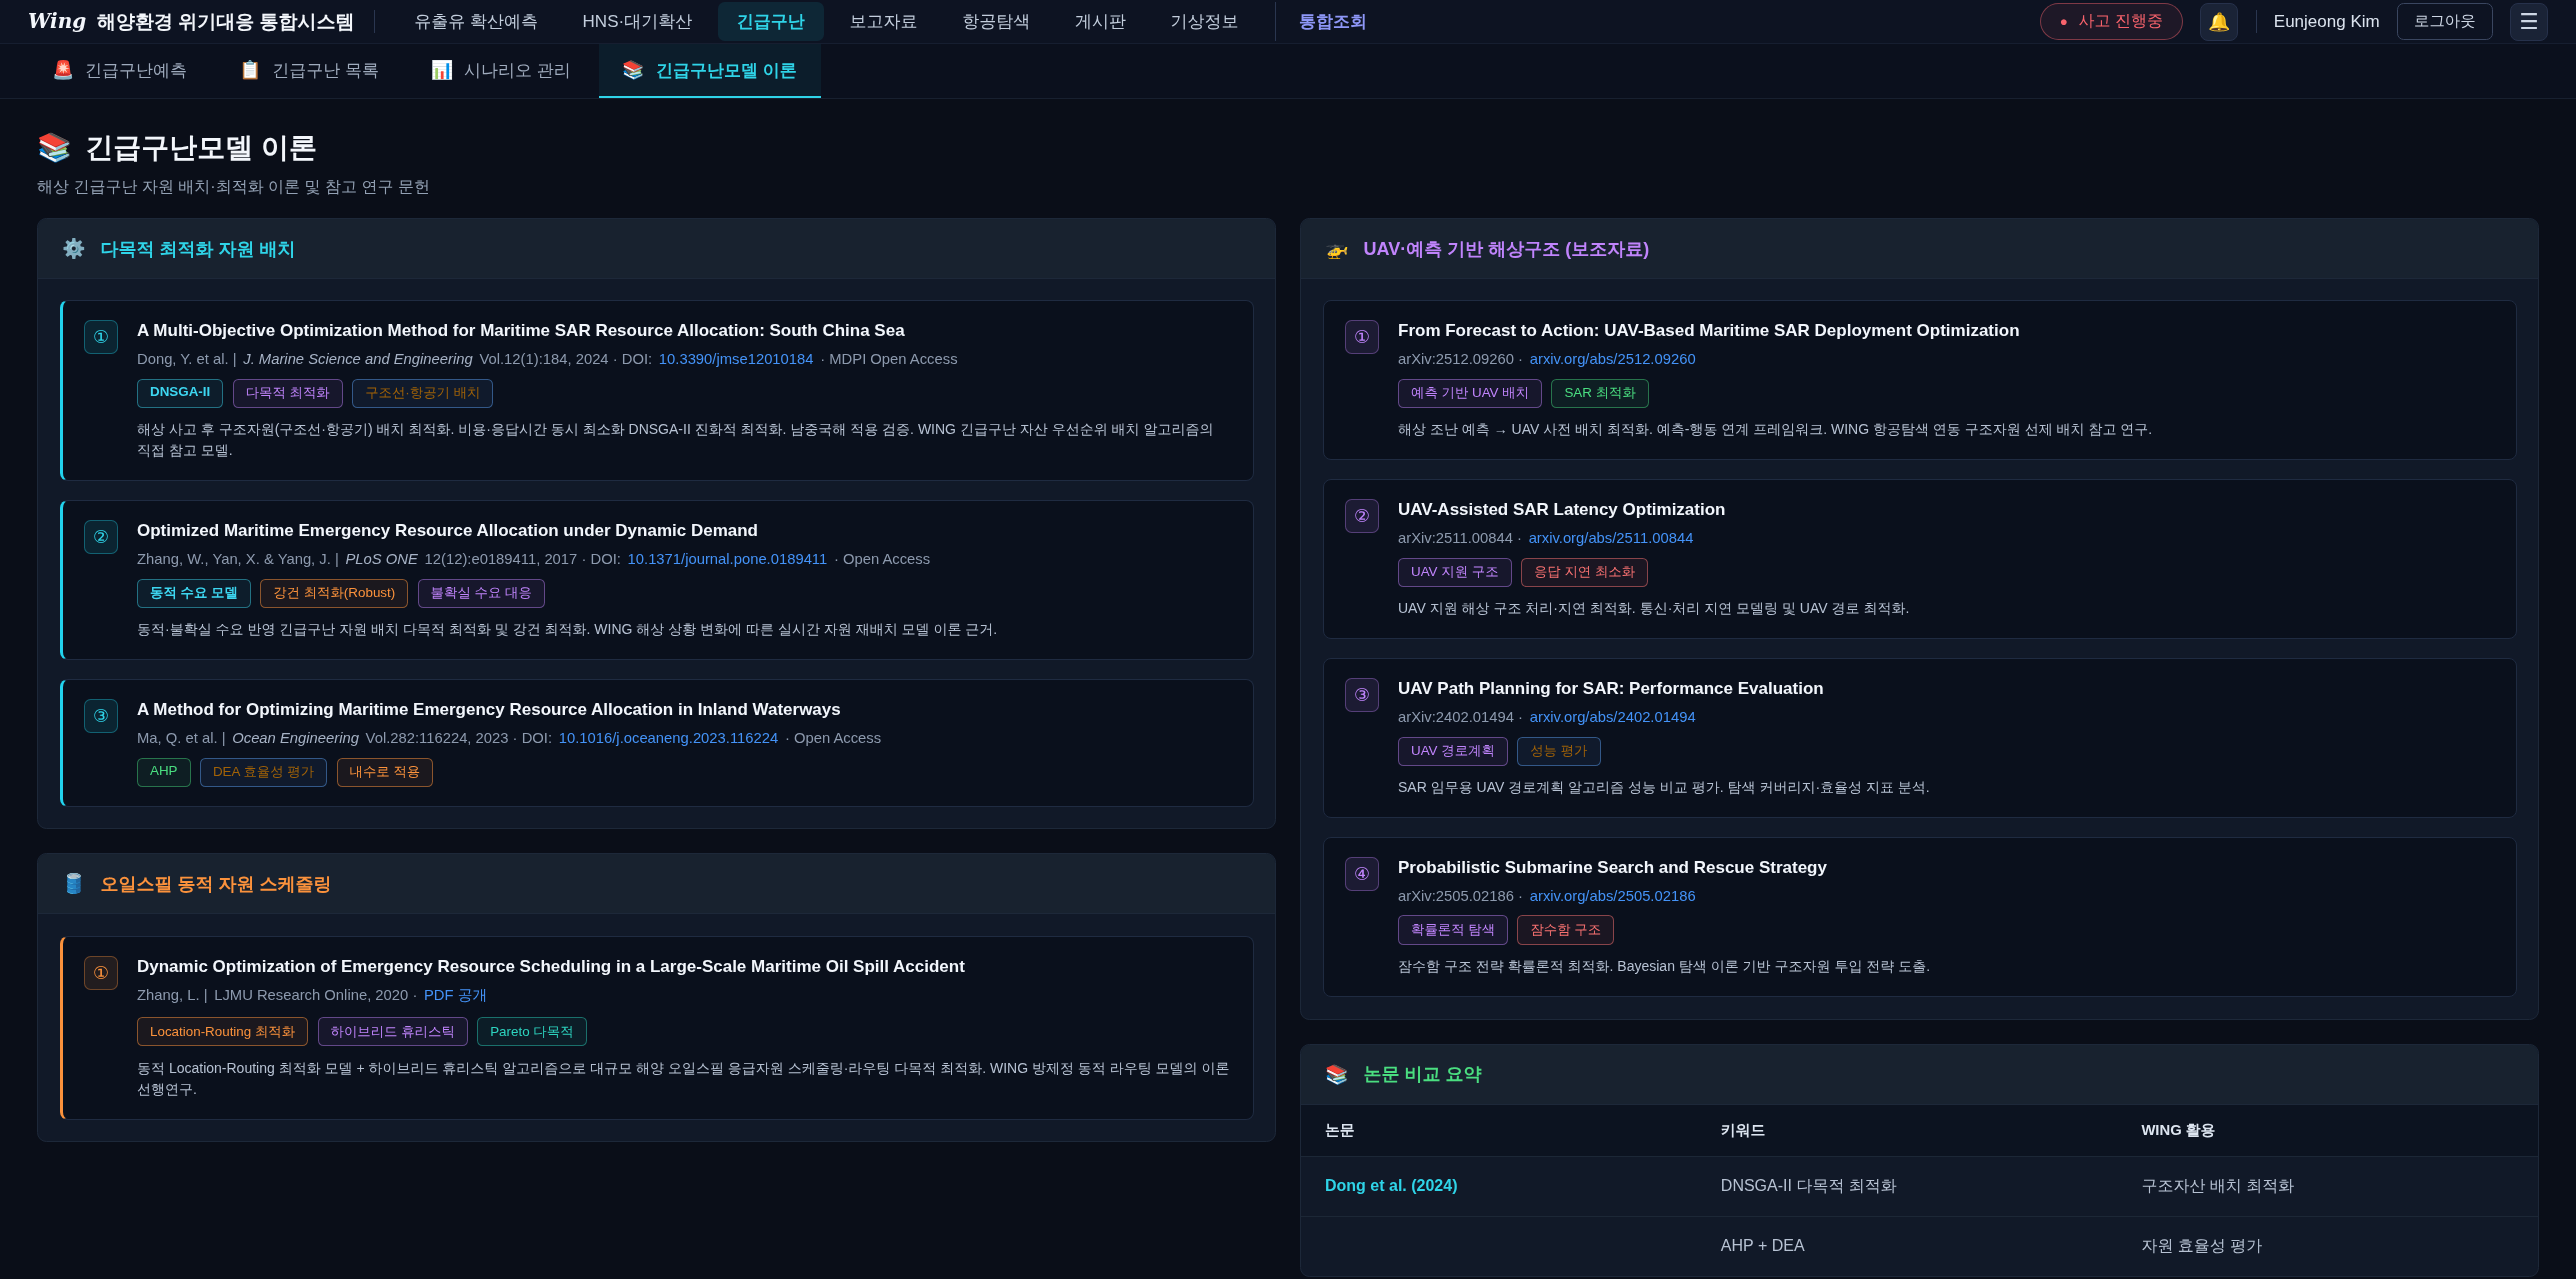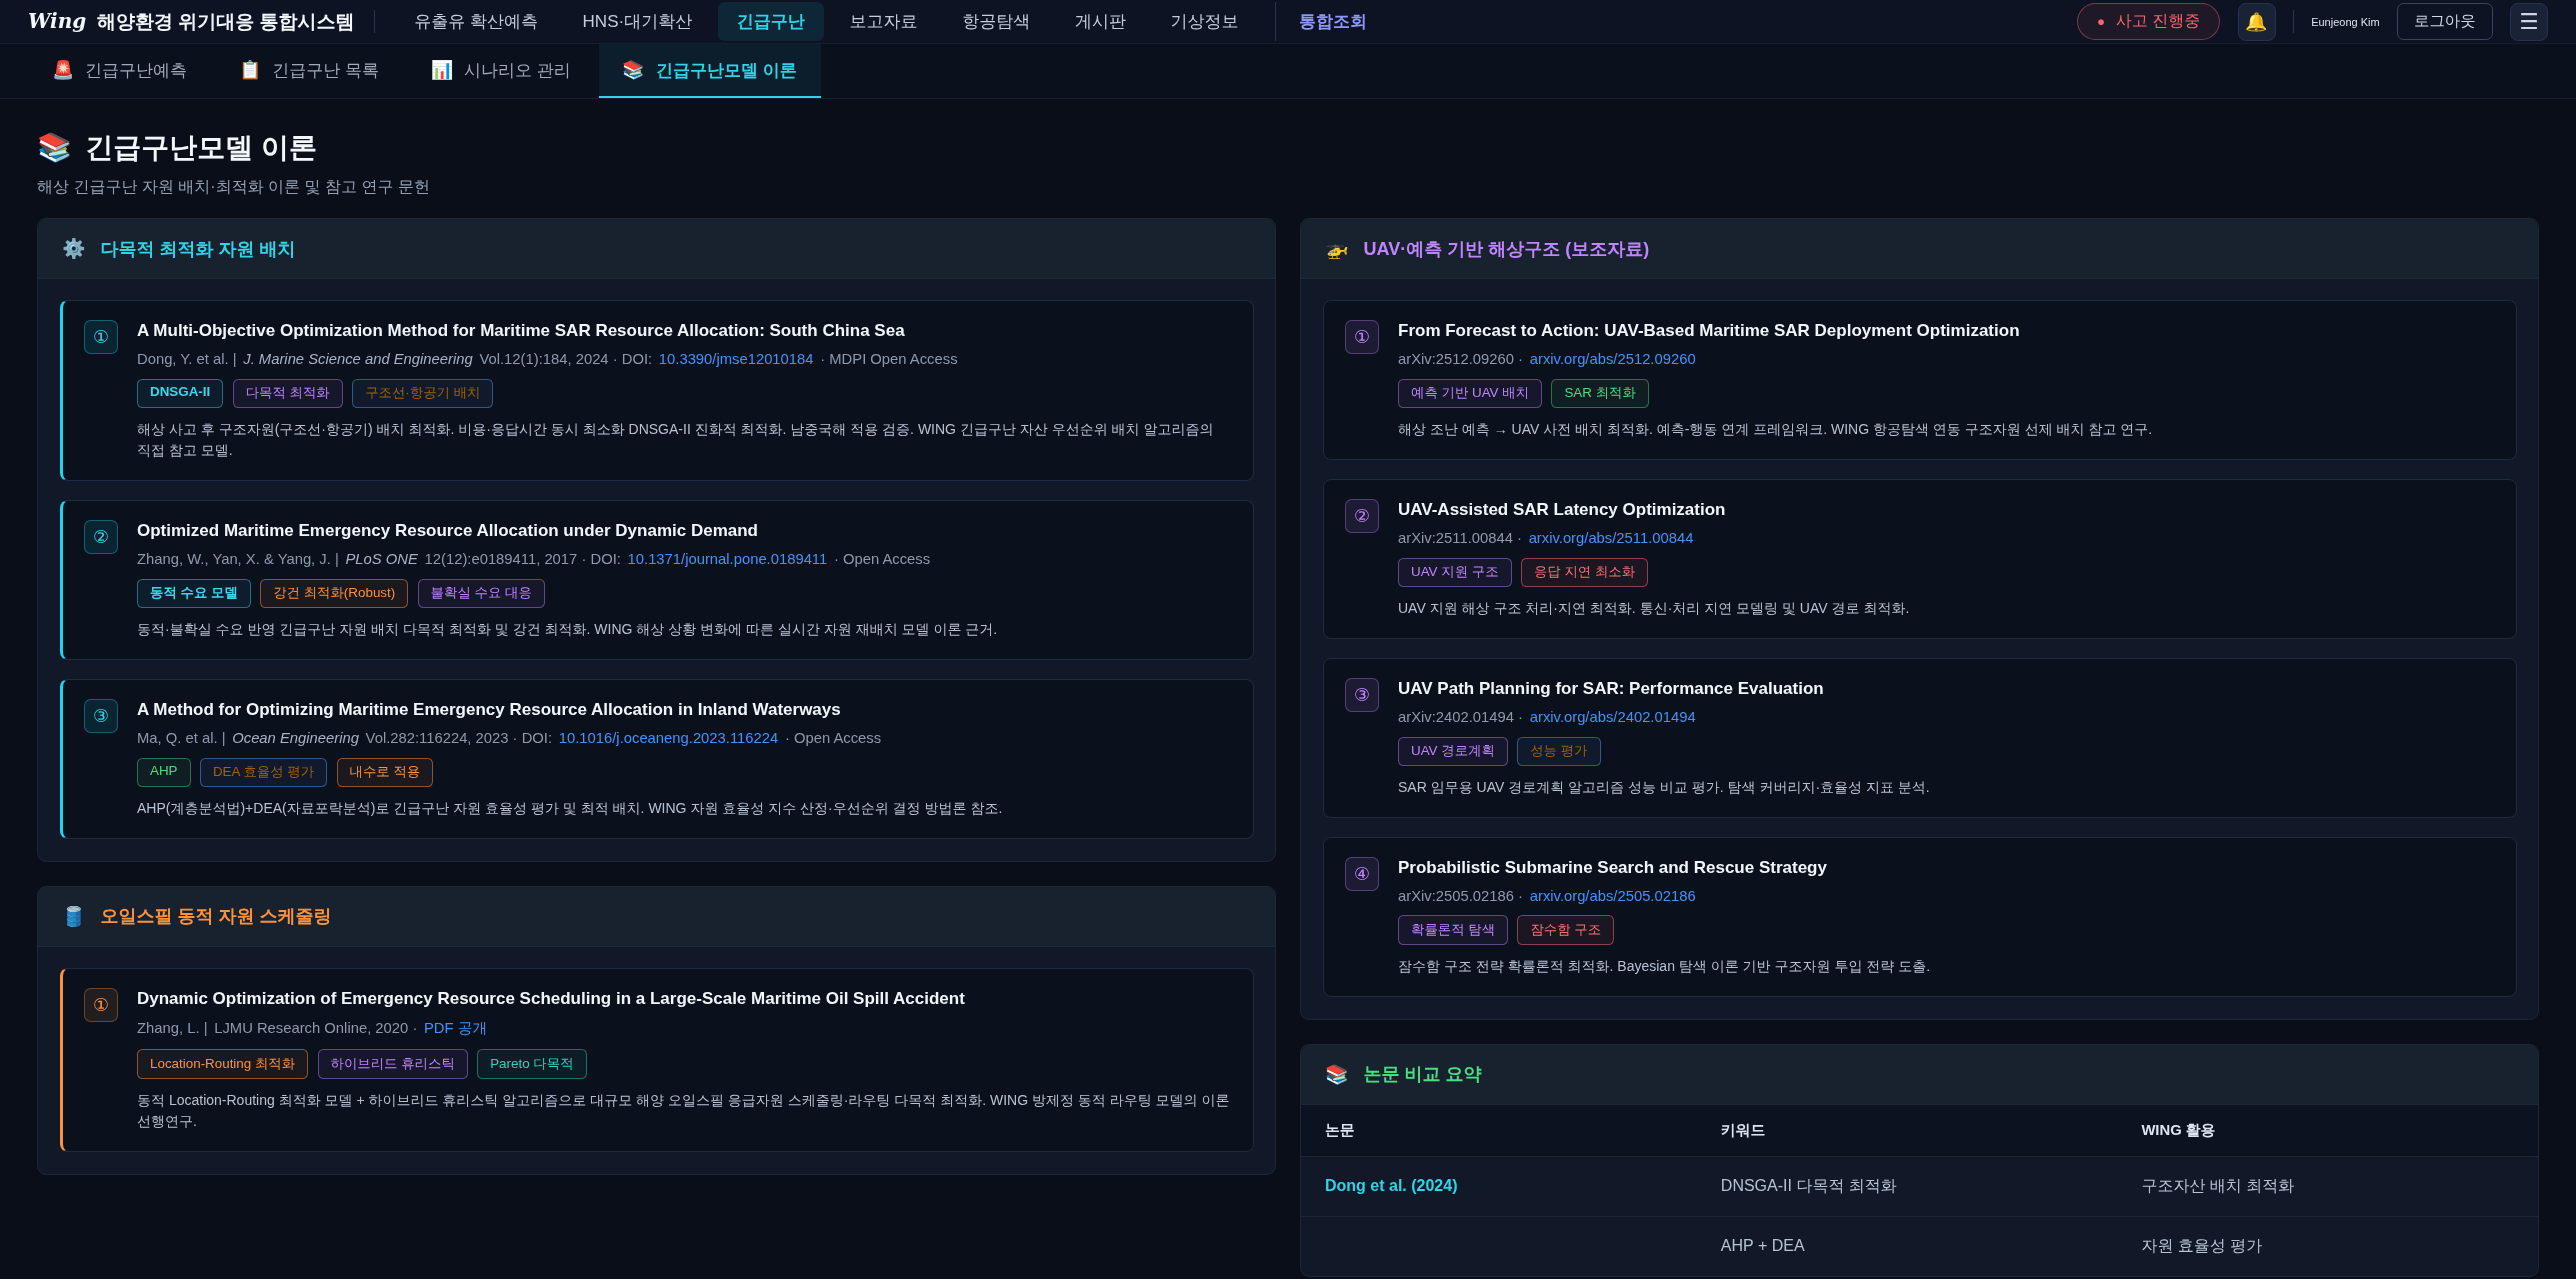--- a/index.html
+++ b/index.html
@@ -18,21 +18,21 @@
   .nav-item { padding:8px 19px; font-size:17px; color:#c3cedd; border-radius:6.7px; cursor:pointer; white-space:nowrap; }
   .nav-item.active { color:#2fd4e8; background:rgba(34,211,238,.10); font-weight:bold; }
   .nav-item.accent { color:#8e97f7; font-weight:bold; }
   .nav-item.divided { border-left:0.7px solid #2a3650; border-radius:0 6.7px 6.7px 0; margin-left:10.7px; padding-left:23px; }
   .hdr-right { margin-left:auto; display:flex; align-items:center; gap:17.4px; }
   .status-pill { display:flex; align-items:center; gap:10.7px; font-size:16px; color:#f8636c;
     border:0.7px solid rgba(248,99,108,.45); background:rgba(248,99,108,.07); padding:6.7px 19px; border-radius:670px; white-space:nowrap; }
   .status-dot { font-size:13.4px; line-height:1; }
   .icon-btn { width:38px; height:38px; border-radius:8px; background:#1a2336; border:0.7px solid #26314b;
     display:flex; align-items:center; justify-content:center; font-size:18px; cursor:pointer; }
-  .user-name { font-size:11px; color:#dbe3ee; white-space:nowrap; }
+  .user-name { font-size:17px; color:#dbe3ee; white-space:nowrap; }
   .logout-btn { font-size:15.4px; color:#cdd6e4; background:transparent; border:0.7px solid #3a4660;
     border-radius:6.7px; padding:6.7px 16px; cursor:pointer; font-family:inherit; white-space:nowrap; }
   .menu-btn { color:#cdd6e4; font-size:21.5px; }
   
   .subtab-bar { height:55px; display:flex; align-items:stretch; gap:4px; padding:0 28px;
     background:#0b101d; border-bottom:0.7px solid #18202f; }
   .subtab { display:flex; align-items:center; gap:10.7px; padding:0 24px; font-size:17px; color:#9fabbd;
     border-bottom:2.7px solid transparent; cursor:pointer; white-space:nowrap; }
   .subtab.active { color:#2fd4e8; font-weight:bold; background:rgba(34,211,238,.07); border-bottom-color:#2fd4e8; }
   .subtab .ticon { font-size:18px; }
@@ -207,21 +207,20 @@
               <span class="pvenue">Ocean Engineering</span>
               <span>Vol.282:116224, 2023 · DOI:</span>
               <a class="plink">10.1016/j.oceaneng.2023.116224</a>
               <span>· Open Access</span>
             </div>
             <div class="ptags">
               <span class="tag t-green">AHP</span>
               <span class="tag t-blue">DEA 효율성 평가</span>
               <span class="tag t-orange">내수로 적용</span>
             </div>
-            <p class="psummary">AHP(계층분석법)+DEA(자료포락분석)로 긴급구난 자원 효율성 평가 및 최적 배치. WING 자원 효율성 지수 산정·우선순위 결정 방법론 참조.</p>
           </div>
         </article>
 
       </div>
     </section>
 
     <section class="section-card">
       <div class="section-head head-orange">
         <span class="sicon">🛢️</span>
         <span>오일스필 동적 자원 스케줄링</span>

